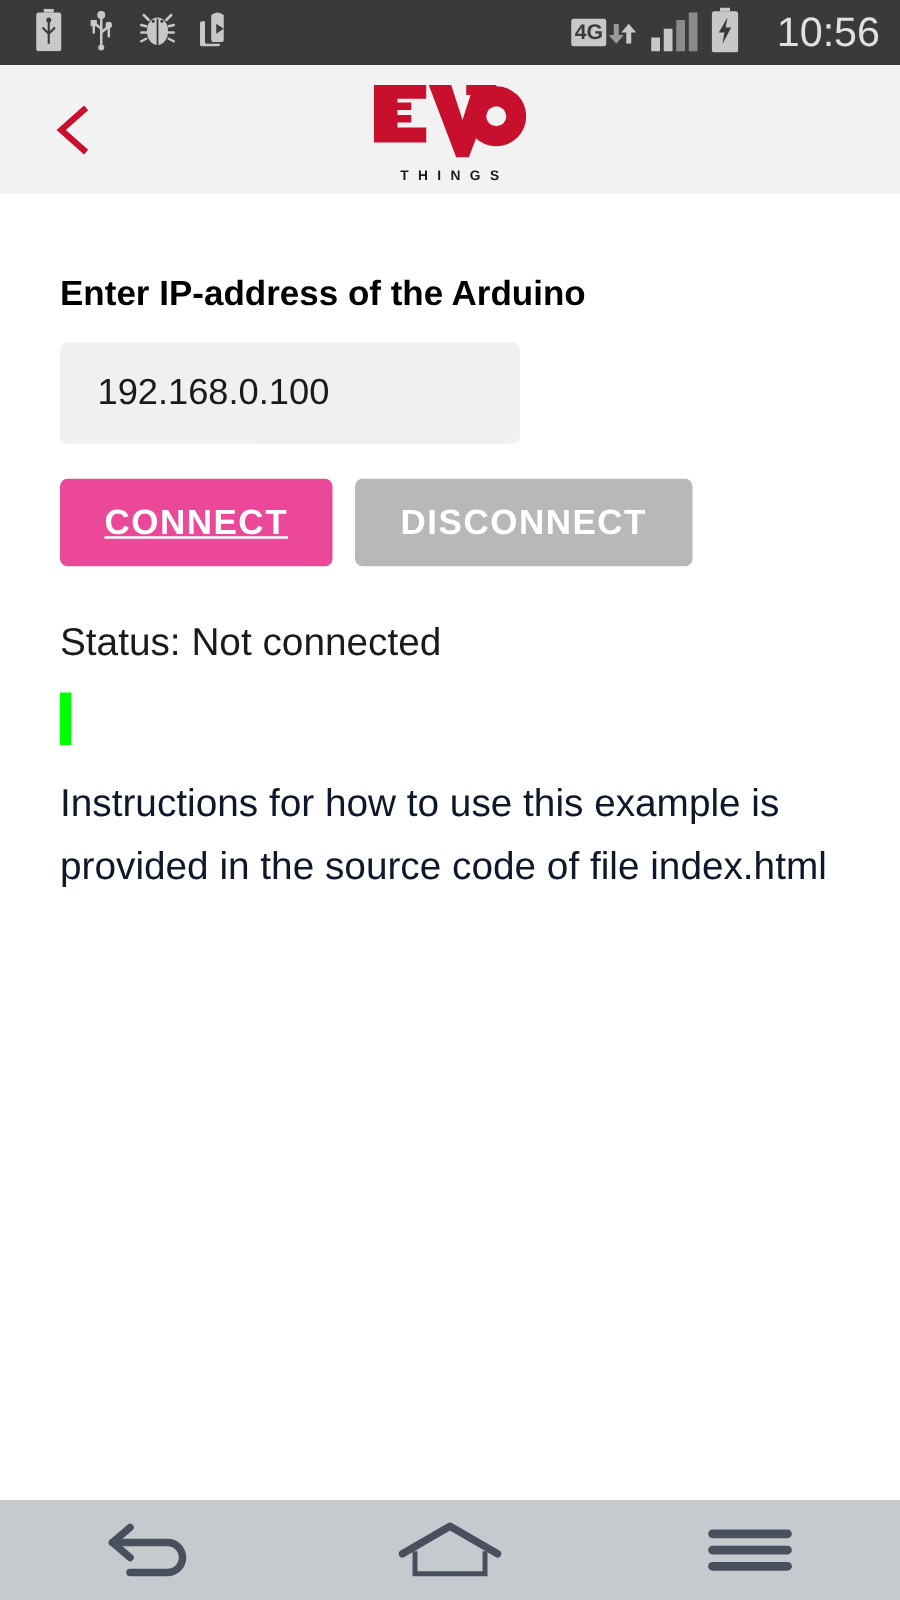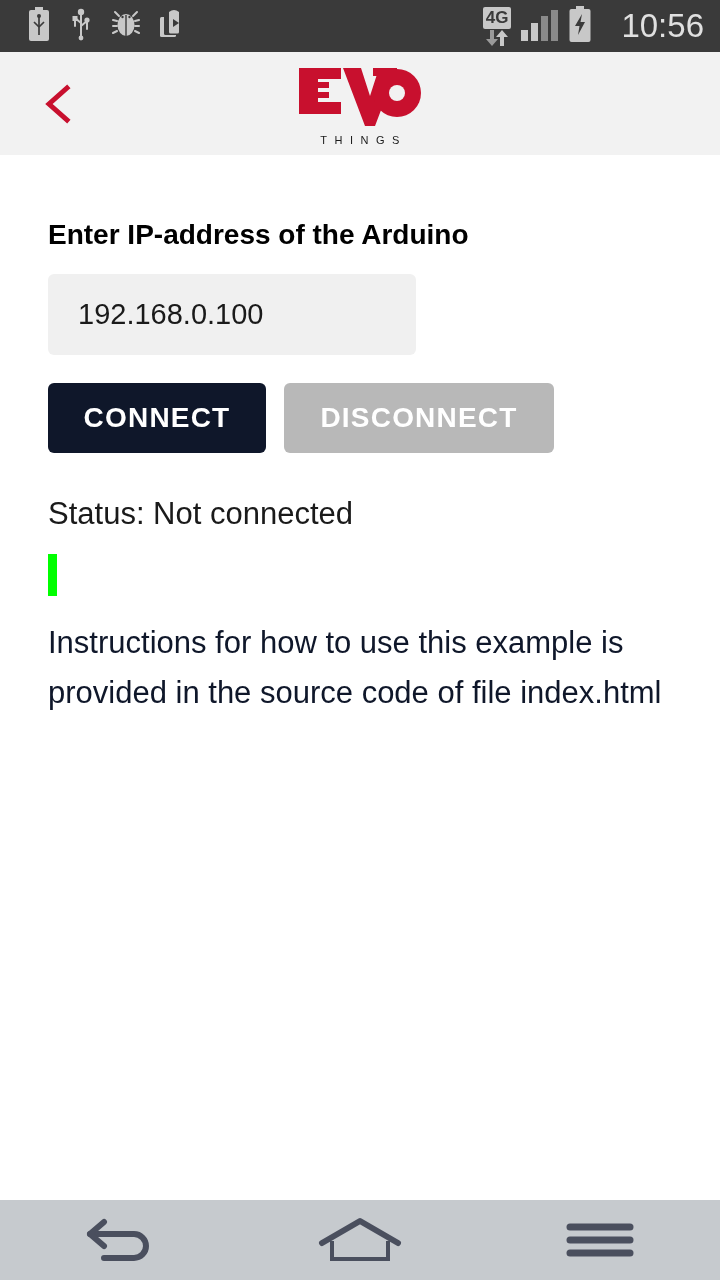--- a/index.html
+++ b/index.html
@@ -16,21 +16,21 @@
     position:absolute; top:0; left:0; width:720px; height:52px;
     background:#3a3a3a;
     display:flex; align-items:center; justify-content:space-between;
     padding:0 16px;
   }
   .status-left { display:flex; align-items:center; gap:20px; padding-left:12px; }
   .status-right { display:flex; align-items:center; gap:10px; }
 
   .sb-icon { display:block; }
 
-  .net-group { display:flex; flex-direction:column; align-items:center; gap:0px; }
+  .net-group { display:flex; flex-direction:row; align-items:center; gap:0px; }
   .net-badge {
     background:#c8c8c8; color:#3a3a3a;
     font-size:17px; font-weight:bold; line-height:1;
     padding:2px 3px 3px 3px; border-radius:2px;
     font-family:"Liberation Sans", sans-serif;
   }
   .net-arrows { display:flex; gap:1px; margin-top:1px; }
 
   .signal { display:flex; align-items:flex-end; gap:3px; height:30px; }
   .signal span { width:7px; background:#8a8a8a; display:block; }
@@ -52,21 +52,21 @@
   .back-chevron {
     position:absolute; left:36px; top:50%; transform:translateY(-50%);
     width:44px; height:54px; display:flex; align-items:center; justify-content:center;
     cursor:pointer;
   }
   .logo-wrap {
     position:absolute; left:50%; transform:translateX(-50%);
     top:16px; display:flex; flex-direction:column; align-items:center;
   }
   .logo-things {
-    font-size:11px; font-weight:normal; color:#1a1a1a;
+    font-size:11px; font-weight:bold; color:#1a1a1a;
     letter-spacing:7.5px; margin-top:4px; padding-left:7px;
     font-family:"Liberation Sans", sans-serif;
   }
 
   
   .content { position:absolute; top:155px; left:0; width:720px; padding:0 48px; }
 
   .page-title {
     font-size:53px; font-weight:bold; color:#000;
     letter-spacing:-1.2px; line-height:1;
@@ -91,21 +91,21 @@
 
   .btn-row { display:flex; gap:18px; margin-top:28px; }
   .btn {
     border:none; border-radius:6px;
     color:#ffffff; font-weight:bold;
     font-size:28px; letter-spacing:1.2px;
     height:70px; padding:0 26px;
     cursor:pointer; text-transform:uppercase;
     font-family:"Liberation Sans", sans-serif;
   }
-  .btn-connect { background:#0f172a; min-width:218px; }
+  .btn-connect { background:#ec4899; min-width:218px;text-decoration:underline; }
   .btn-disconnect { background:#b8b8b8; min-width:270px; }
 
   .status-line {
     font-size:31px; color:#1a1a1a; font-weight:400;
     margin-top:42px; line-height:1.2;
     font-family:"Liberation Sans", sans-serif;
   }
 
   .indicator-row { margin-top:22px; height:42px; }
   .indicator-bar { width:9px; height:42px; background:#00ff00; display:block; }

